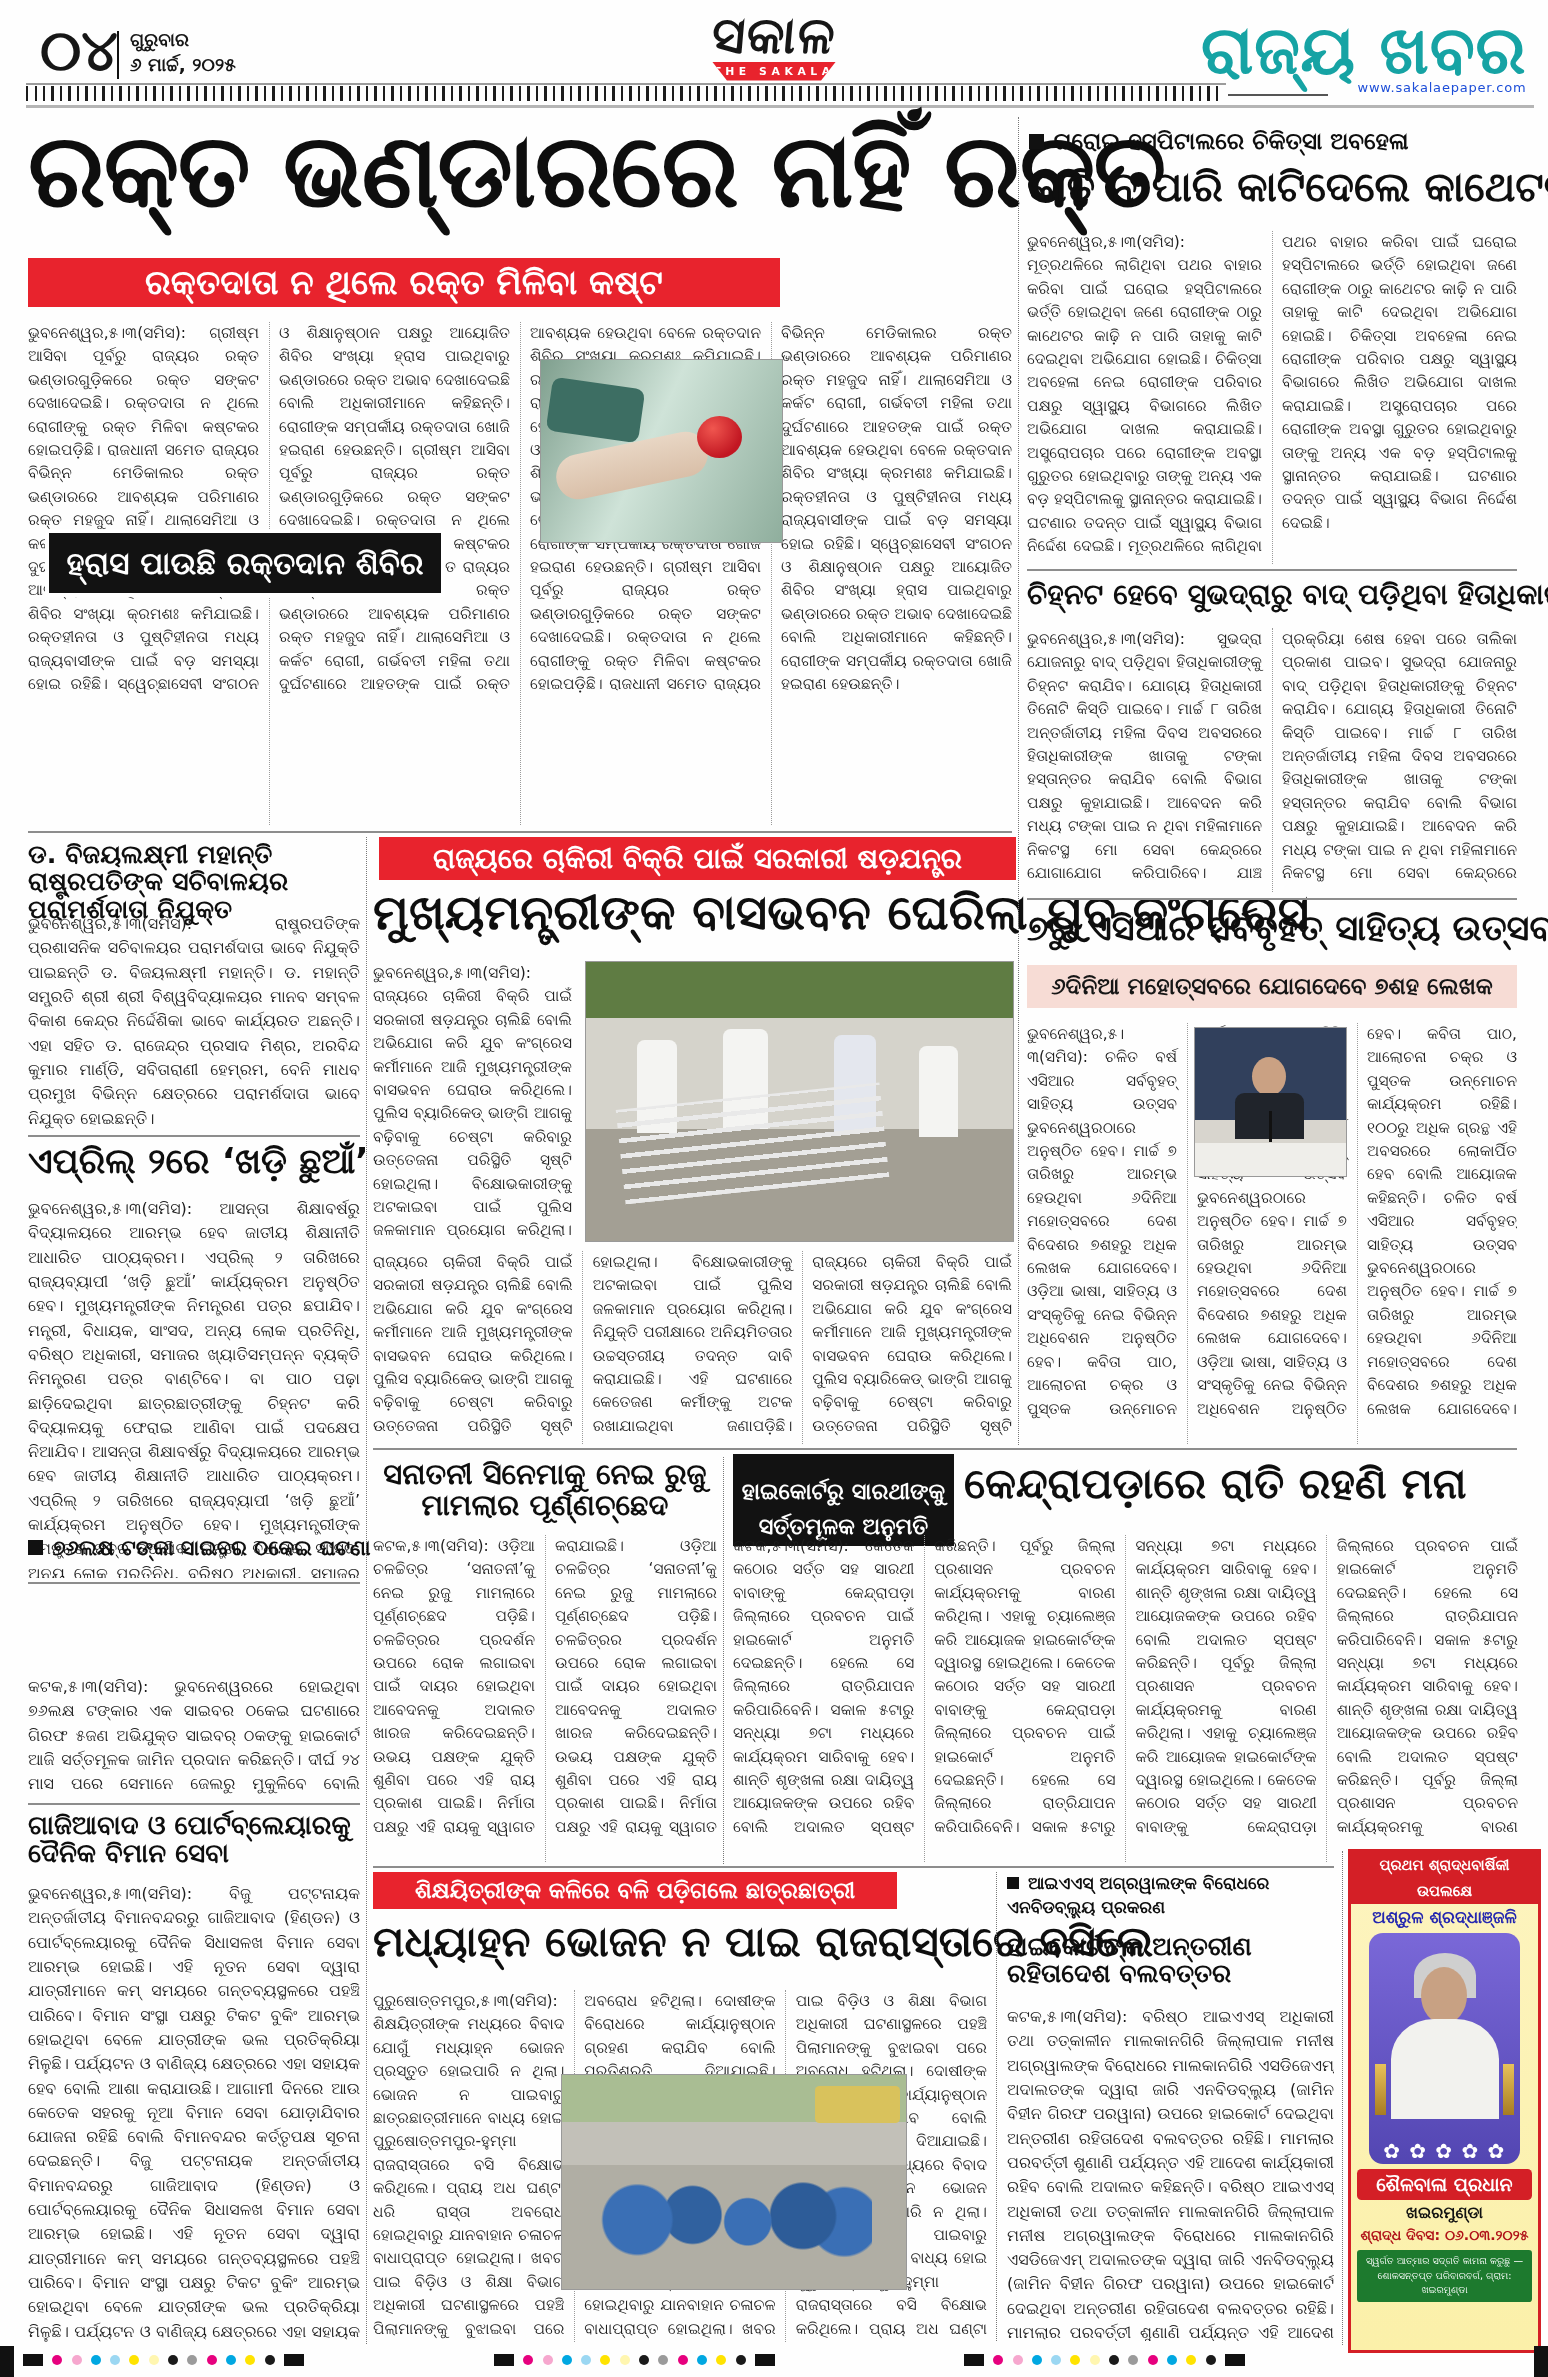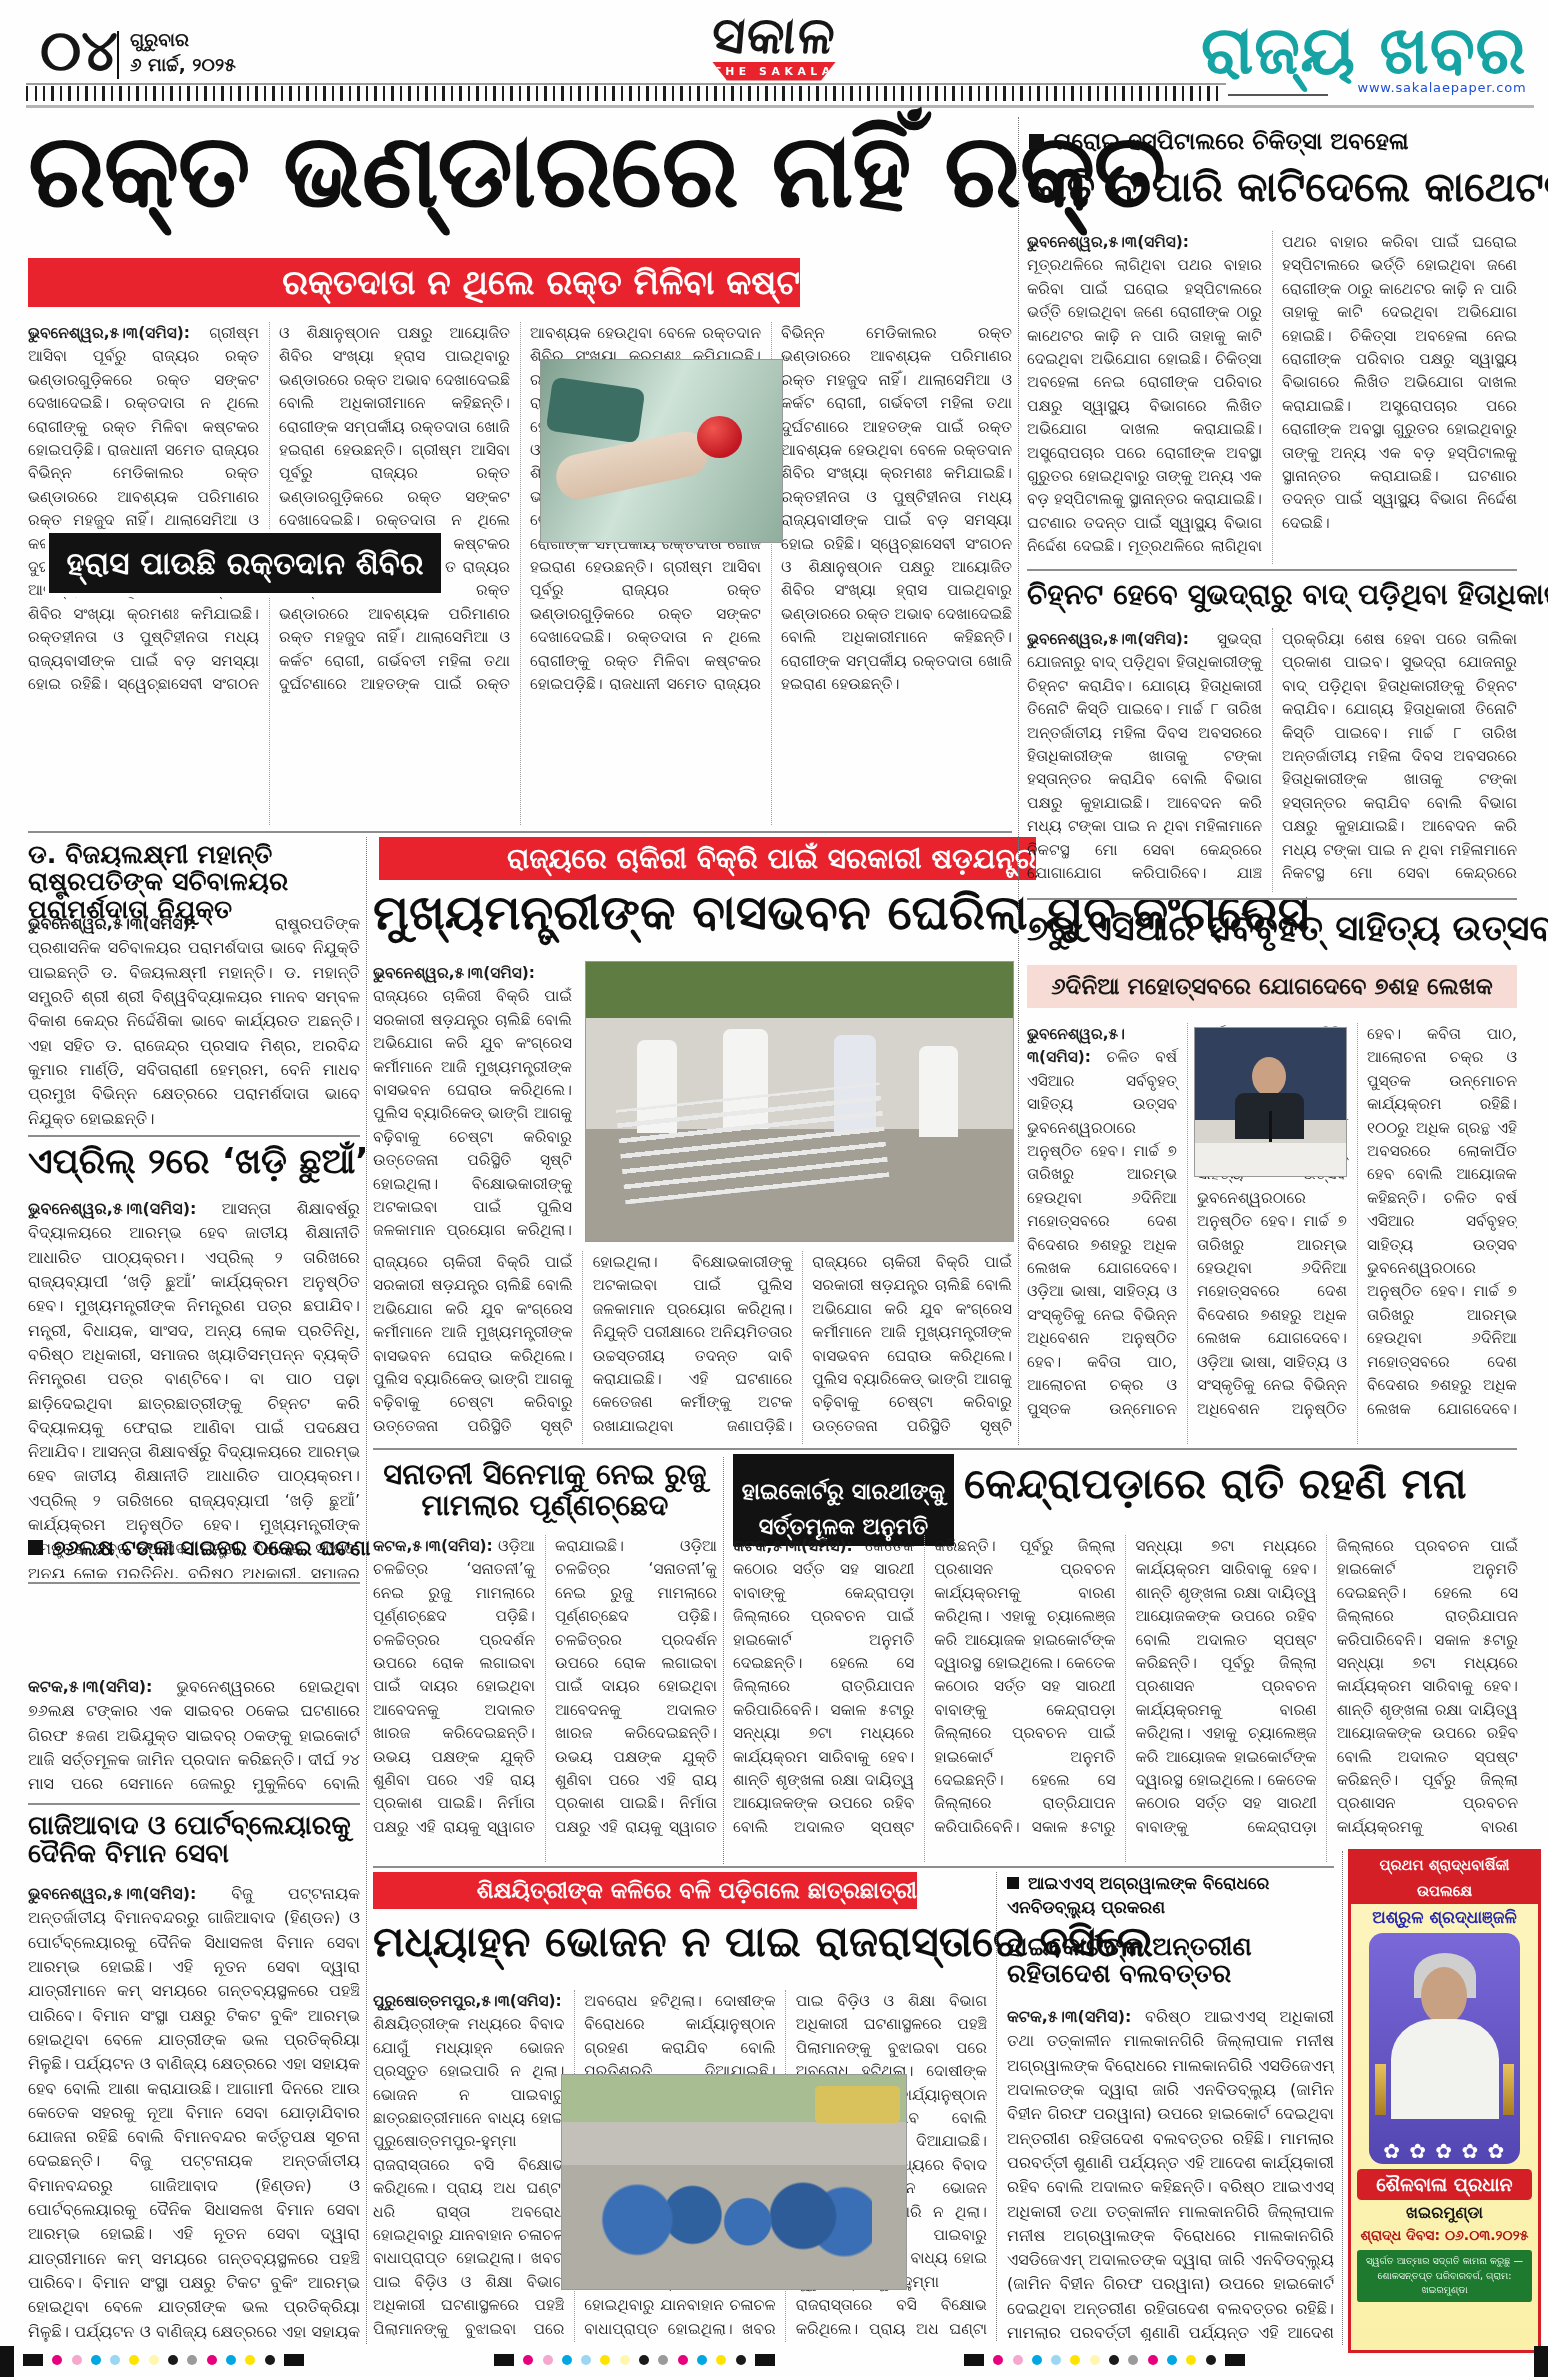--- a/index.html
+++ b/index.html
@@ -8,24 +8,24 @@
   html,body{margin:0;padding:0;background:#e9e9e9;}
   #page{position:relative;width:1548px;height:2377px;background:#fefefe;overflow:hidden;
         font-family:"DejaVu Sans","Liberation Sans",sans-serif;color:var(--ink);}
   .abs{position:absolute;}
   .hl{font-weight:900;color:#0e0e0e;line-height:1.08;}
   .nowrap{white-space:nowrap;}
   .body-txt{font-size:15.4px;line-height:1.52;text-align:justify;color:#1d1d1d;overflow:hidden;}
   .cols2{column-count:2;column-gap:20px;column-rule:0.8px dotted #9a9a9a;}
   .cols3{column-count:3;column-gap:20px;column-rule:0.8px dotted #9a9a9a;}
   .cols4{column-count:4;column-gap:20px;column-rule:0.8px dotted #9a9a9a;}
-  .dateline{font-weight:700;}
+  .dateline{font-weight:400;}
   .kicker{font-weight:800;font-size:21px;color:#0e0e0e;}
   .kicker .sq{display:inline-block;width:15.4px;height:15.4px;background:#111;margin-right:9.3px;}
-  .redbar{background:var(--red);color:#fff;font-weight:800;text-align:right;padding-left:20px;}
+  .redbar{background:var(--red);color:#fff;font-weight:800;text-align:center;}
   .blackbox{background:#121212;color:#fff;font-weight:800;text-align:center;}
   .hline{background:#8d8d8d;height:1.5px;}
   .vdot{border-left:1.5px dotted #777;width:0;}
   
   #masthead-logo{font-size:51px;font-weight:900;transform:skewX(-5deg);letter-spacing:1.5px;}
   #masthead-ribbon{margin-top:-4.6px;background:var(--red);color:#fff;font-size:10.8px;font-weight:700;
     letter-spacing:4.6px;text-align:center;height:19px;line-height:19px;
     clip-path:polygon(0 0,100% 0,88% 100%,12% 100%);}
   .barcode{background:repeating-linear-gradient(90deg,#1c1c1c 0 2.3px,transparent 2.3px 8.5px);}
   

